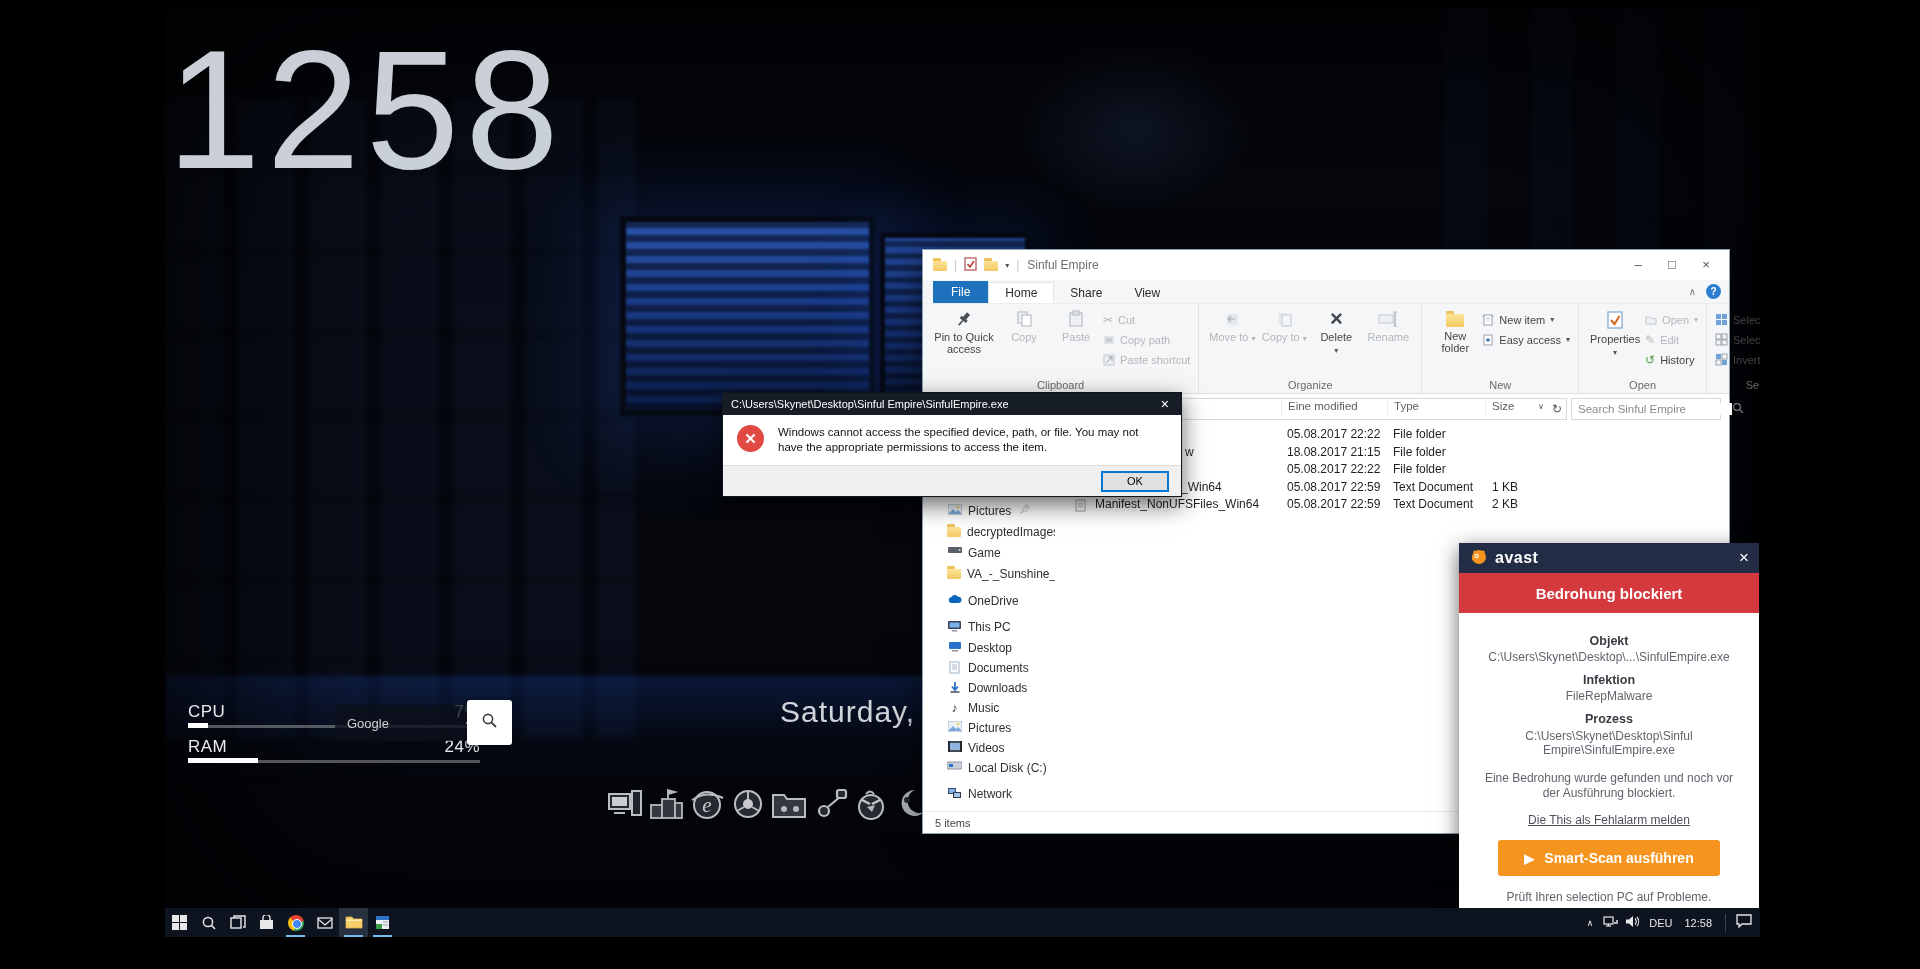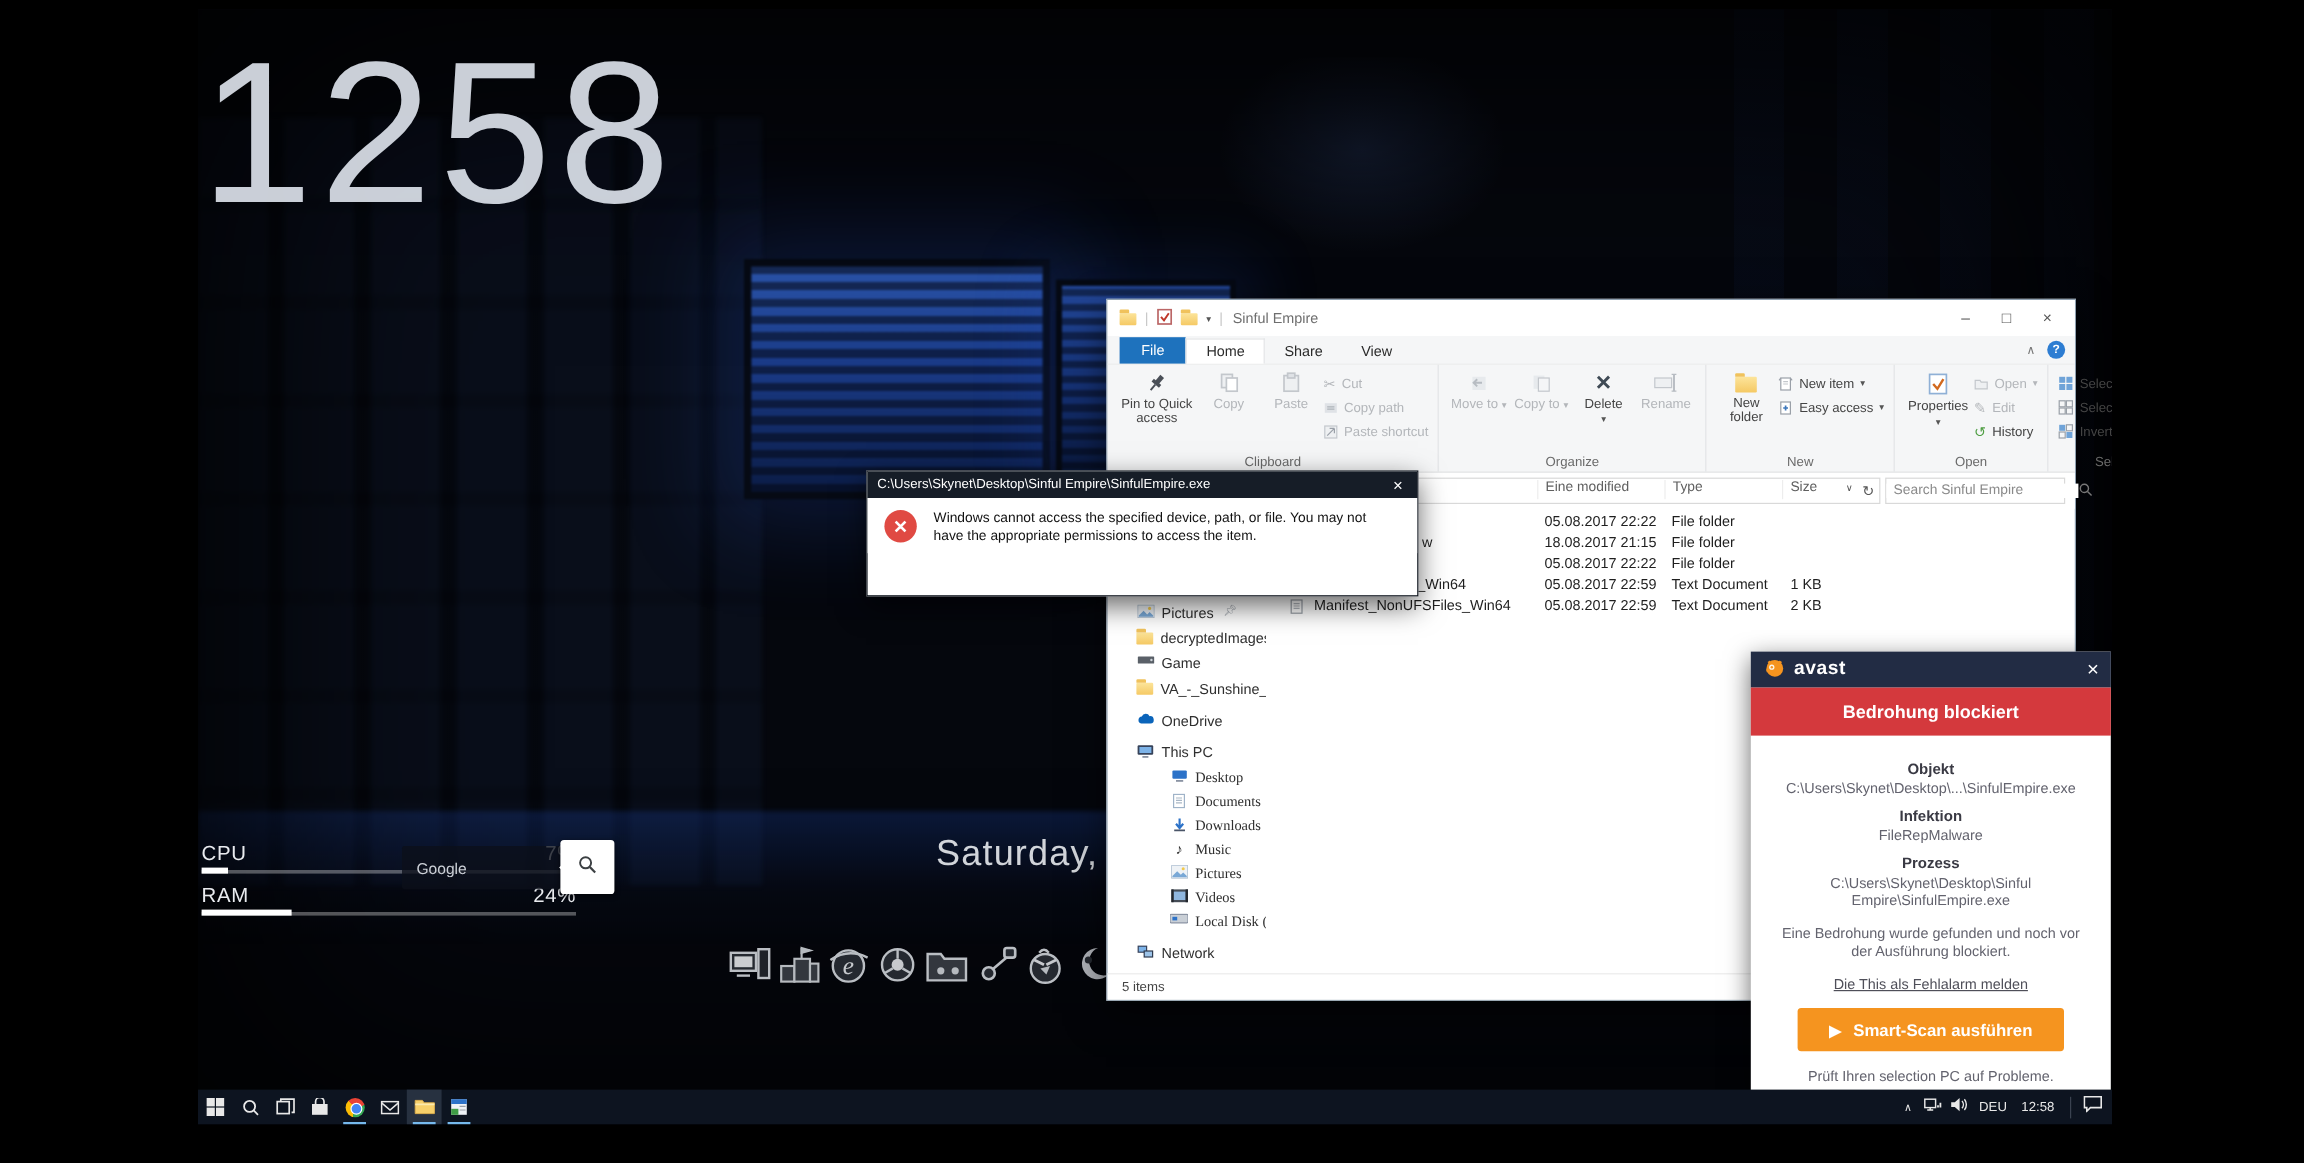--- a/index.html
+++ b/index.html
@@ -33,21 +33,21 @@
     background:linear-gradient(180deg, rgba(28,66,160,.30), rgba(12,24,60,.14) 60%, rgba(0,0,0,0)); filter:blur(2px); }
   .bg-vignette { left:0; top:0; right:0; bottom:0; box-shadow:inset 0 0 190px 70px rgba(0,0,0,.78); }
 
   
   .clock { position:absolute; left:2px; top:18px; font-size:168px; font-weight:100; letter-spacing:6px;
     color:rgba(224,230,238,.9); line-height:1; z-index:2; }
   .datetext { position:absolute; left:615px; top:687px; font-size:30px; font-weight:300; letter-spacing:1px;
     color:rgba(238,240,244,.88); z-index:1; }
 
   .sysmon { position:absolute; left:3px; top:694px; width:312px; z-index:2; color:#e9ebef; }
-  .sys-row { margin-bottom:9px; }
+  .sys-row { margin-bottom:9px;margin-left:20px; }
   .sys-line { display:flex; justify-content:space-between; font-size:17px; letter-spacing:.5px; }
   .sys-bar { margin-top:3px; height:3px; background:rgba(255,255,255,.32); position:relative; }
   .sys-fill { position:absolute; left:0; top:-2px; height:5px; background:#fff; }
 
   .gsearch { position:absolute; left:170px; top:697px; width:176px; height:36px; z-index:2;
     background:rgba(12,16,26,.78); border-radius:2px; display:flex; align-items:center; }
   .gsearch input { border:0; outline:0; background:transparent; color:#ccd0d7; font-size:13px;
     padding-left:12px; width:110px; font-family:"Liberation Sans", sans-serif; }
   .gsearch input::placeholder { color:#ccd0d7; opacity:1; }
   .gbtn { position:absolute; right:-1px; top:-5px; width:45px; height:45px; background:#fff; border-radius:3px;
@@ -101,21 +101,21 @@
   .crumb-sep { color:#777; font-size:11px; }
   .crumb-right { margin-left:auto; display:flex; gap:8px; color:#555; }
   .searchbox { width:150px; height:22px; border:1px solid #d9d9d9; display:flex; align-items:center; background:#fff; }
   .searchbox input { border:0; outline:0; flex:1; font-size:11.5px; color:#777; padding-left:6px; font-family:"Liberation Sans", sans-serif; }
   .searchbox input::placeholder { color:#8a8a8a; opacity:1; }
 
   .expl-main { position:absolute; left:0; top:145px; right:0; bottom:22px; }
   .sidebar { position:absolute; left:0; top:0; width:132px; bottom:0; overflow:hidden; }
   .side-item { position:absolute; left:0; width:132px; height:19px; display:flex; gap:6px;
     padding-left:24px; font-size:12px; color:#2f2f2f; white-space:nowrap; }
-  .side-item.child { padding-left:52px;font-family:Liberation Serif, serif; }
+  .side-item.child { padding-left:24px; }
   .side-ico { width:15px; display:inline-flex; justify-content:center; }
   .pinmark { margin-left:2px; color:#9aa0a8; font-size:9px; }
 
   .flist { position:absolute; left:132px; top:0; right:0; bottom:0; }
   .fhead { position:absolute; top:3px; left:0; right:0; height:20px; font-size:11.5px; color:#5f5f5f; }
   .fh { position:absolute; top:2px; border-left:1px solid #ededed; padding-left:6px; height:16px; }
   .fh-date { left:226px; width:106px; }
   .fh-type { left:332px; width:98px; }
   .fh-size { left:430px; width:70px; }
   .frow { position:absolute; left:0; right:0; height:17px; font-size:12px; color:#1f1f1f; }
@@ -730,20 +730,23 @@
   </div>
 
   <div class="dialog">
     <div class="dlg-title">
       <span>C:\Users\Skynet\Desktop\Sinful Empire\SinfulEmpire.exe</span>
       <span class="dlg-x">×</span>
     </div>
     <div class="dlg-body">
       <span class="err-ico">✕</span>
       <p class="dlg-msg">Windows cannot access the specified device, path, or file. You may not have the appropriate permissions to access the item.</p>
+    </div>
+    <div class="dlg-foot">
+      <button class="ok-btn">OK</button>
     </div>
   </div>
 
   <div class="avast">
     <div class="av-head">
       <span>
         <svg width="20" height="20" viewBox="0 0 20 20">
             <circle cx="10" cy="11" r="7" fill="#f5941f"></circle>
             <path d="M5 5 l2 3 M15 5 l-2 3 M3 13 l3 -1" stroke="#f5941f" stroke-width="2.4"></path>
             <circle cx="7.5" cy="10" r="2.2" fill="#fff" opacity=".9"></circle>

